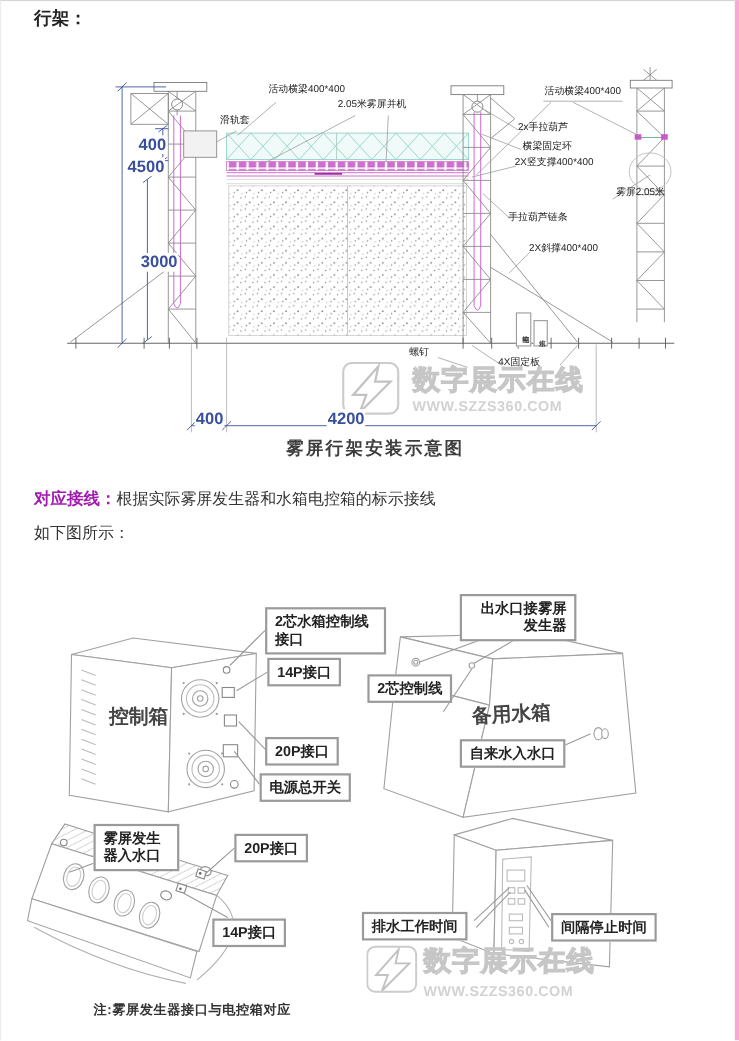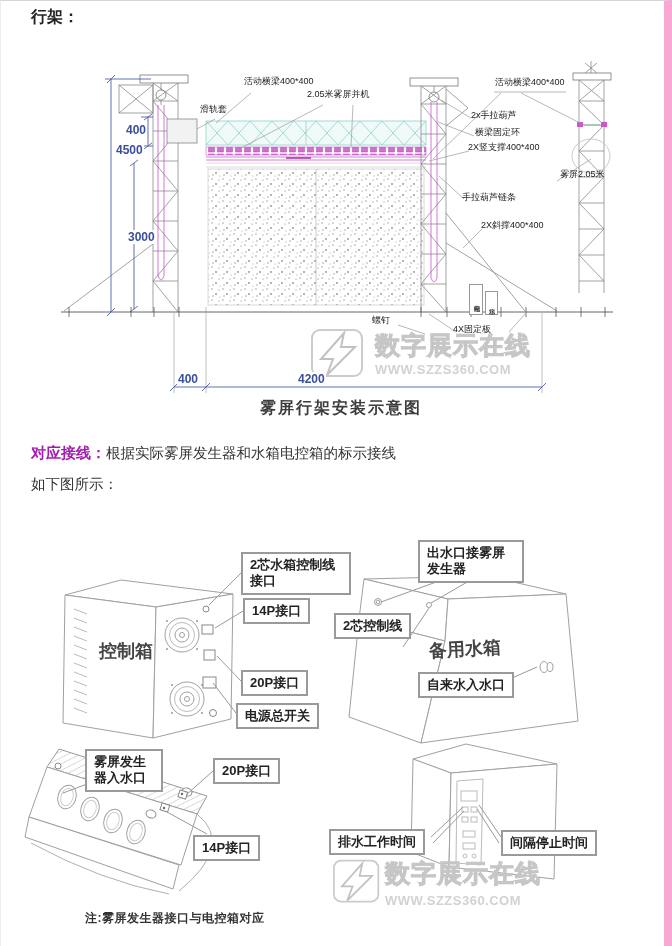--- a/index.html
+++ b/index.html
@@ -1,28 +1,28 @@
 <!DOCTYPE html>
 <html><head>
 <meta charset="utf-8">
 <style>
   html,body{margin:0;padding:0;background:#fff;}
   .page{position:relative;width:672px;height:946px;background:#fff;overflow:hidden;
-        border-top:1px solid #d5d5d5;border-left:1px solid #ececec;border-right:8px solid #f9a8d4;
+        border-top:1px solid #d5d5d5;border-left:1px solid #ececec;border-right:4px solid #f9a8d4;
         font-family:"Liberation Sans","DejaVu Sans",sans-serif;box-sizing:border-box;}
   .art{position:absolute;left:0;top:0;z-index:1;}
   .h1{position:absolute;left:30px;top:6px;margin:0;font-size:16px;font-weight:bold;color:#222;z-index:3;}
   .para{position:absolute;left:30px;top:443px;margin:0;font-size:14.5px;color:#333;z-index:3;}
   .para b{font-size:15px;color:#a21caf;}
   .para2{position:absolute;left:30px;top:474px;margin:0;font-size:14.5px;color:#333;z-index:3;}
   .caption{position:absolute;left:230px;top:397px;width:220px;text-align:center;
            font-size:16px;font-weight:600;color:#3d3d3d;letter-spacing:2px;z-index:3;}
   .note{position:absolute;left:84px;top:909px;font-size:12px;font-weight:bold;color:#333;letter-spacing:.5px;z-index:3;}
   .dlab{position:absolute;font-size:9px;color:#222;white-space:nowrap;z-index:3;line-height:1.1;}
-  .dimt{position:absolute;font-size:12px;font-weight:bold;color:#3a4f9b;white-space:nowrap;z-index:3;background:#fff;padding:0 1px;}
+  .dimt{position:absolute;font-size:15px;font-weight:bold;color:#3a4f9b;white-space:nowrap;z-index:3;background:#fff;padding:0 1px;}
   .vbox{position:absolute;border:1px solid #999;background:#fff;writing-mode:vertical-rl;
         font-size:6.5px;color:#333;text-align:center;line-height:1.4;z-index:3;}
   .callout{position:absolute;border:2px solid #9a9a9a;background:#fff;padding:3px 7px;
            font-size:13px;font-weight:bold;color:#222;line-height:1.25;z-index:4;white-space:nowrap;}
   .callout.wrap{white-space:normal;text-align:left;}
   .plabel{position:absolute;font-size:18px;font-weight:bold;color:#444;z-index:3;white-space:nowrap;}
   .wm{position:absolute;z-index:2;width:235px;height:56px;}
   .wm .logo{position:absolute;left:0;top:0;}
   .wm .nm{position:absolute;left:64px;top:0;font-size:25px;font-weight:bold;color:#e3e3e3;
           -webkit-text-stroke:1px #c6c6c6;letter-spacing:1px;white-space:nowrap;}
@@ -250,21 +250,21 @@
   <p class="para"><b>对应接线：</b><span>根据实际雾屏发生器和水箱电控箱的标示接线</span></p>
   <p class="para2">如下图所示：</p>
 
   <div class="plabel" style="left:98px;top:638px;">控制箱</div>
   <div class="plabel" style="left:428px;top:636px;transform:rotate(-3deg);">备用水箱</div>
 
   <div class="callout wrap" style="left:240px;top:551px;width:92px;">2芯水箱控制线接口</div>
   <div class="callout" style="left:242px;top:597px;">14P接口</div>
   <div class="callout" style="left:240px;top:669px;">20P接口</div>
   <div class="callout" style="left:235px;top:702px;">电源总开关</div>
-  <div class="callout wrap" style="left:417px;top:539px;width:88px;">出水口接雾屏发生器</div>
+  <div class="callout wrap" style="left:417px;top:539px;width:88px;text-align:right;">出水口接雾屏发生器</div>
   <div class="callout" style="left:333px;top:612px;">2芯控制线</div>
   <div class="callout" style="left:417px;top:671px;">自来水入水口</div>
   <div class="callout wrap" style="left:84px;top:748px;width:60px;">雾屏发生器入水口</div>
   <div class="callout" style="left:212px;top:757px;">20P接口</div>
   <div class="callout" style="left:192px;top:834px;">14P接口</div>
   <div class="callout" style="left:328px;top:828px;">排水工作时间</div>
   <div class="callout" style="left:500px;top:829px;text-align:right;">间隔停止时间</div>
 
   <div class="wm" style="left:332px;top:856px;">
     <svg class="logo" width="48" height="50" viewBox="0 0 54 50">

